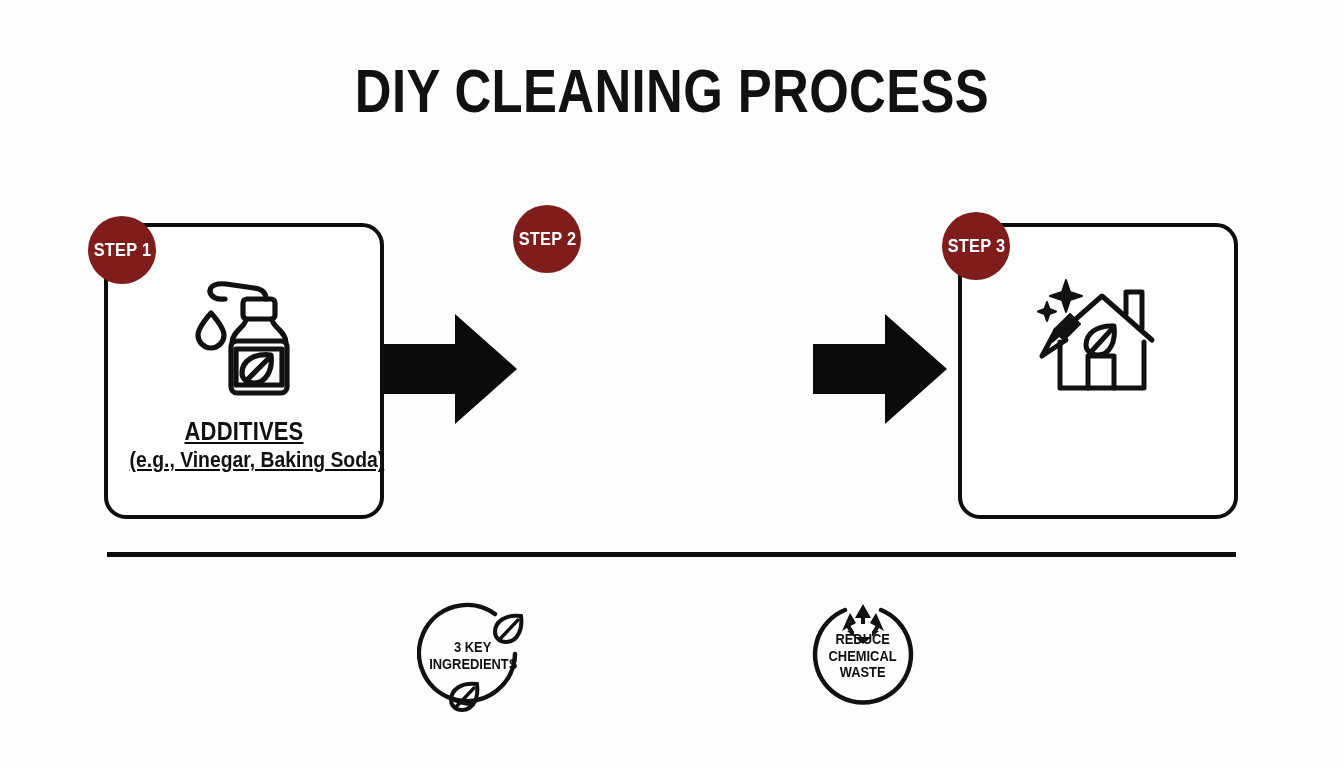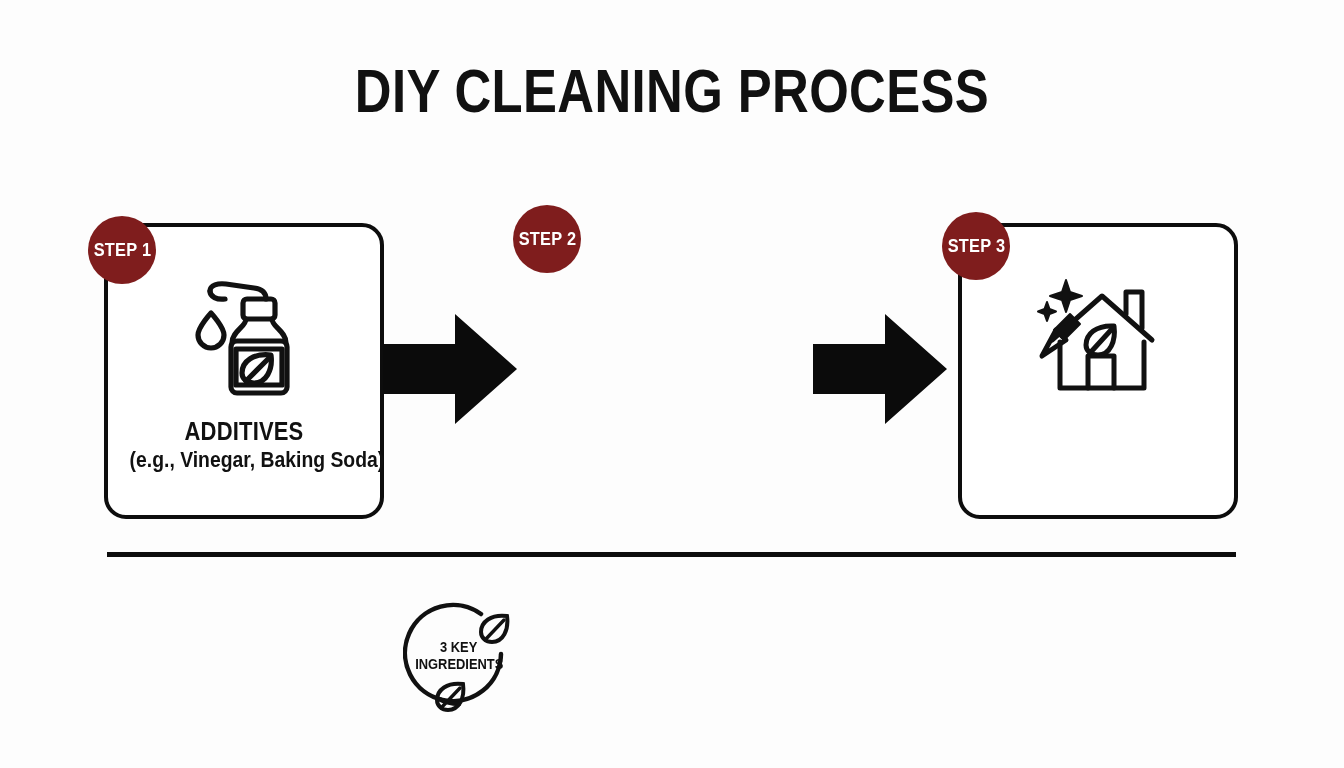--- a/index.html
+++ b/index.html
@@ -64,20 +64,21 @@
     justify-content: center;
     align-items: center;
     height: 140px;
   }
   .card-text {
     position: absolute;
     left: 6px;
     right: 6px;
     top: 190px;
     text-align: center;
+    text-decoration: underline;
   }
   .card-title {
     font-family: "Liberation Sans Narrow", "Liberation Sans", sans-serif;
     font-weight: 700;
     font-size: 25px;
     letter-spacing: 0.2px;
     line-height: 1.12;
     color: #111111;
     transform: scaleX(0.88);
     white-space: nowrap;
@@ -135,21 +136,21 @@
     height: 5px;
     background: #0d0d0d;
   }
 
   
   .stat {
     position: absolute;
     width: 112px;
     height: 112px;
   }
-  .stat-1 { left: 403px; top: 600px; }
+  .stat-1 { left: 417px; top: 600px; }
   .stat-2 { left: 612px; top: 600px; }
   .stat-3 { left: 807px; top: 600px; }
 
   .stat svg { position: absolute; left: 0; top: 0; }
 
   .stat-text {
     position: absolute;
     left: 0;
     top: 0;
     width: 112px;
@@ -274,14 +275,33 @@
         <path d="M38 108 L57 88" stroke-width="3.4"></path>
       </g>
     </svg>
     <div class="stat-text">
       <div class="stat-line">3 KEY</div>
       <div class="stat-line">INGREDIENTS</div>
     </div>
   </div>
 
 
+  <div class="stat stat-3">
+    <svg width="112" height="112" viewBox="0 0 112 112" fill="none" stroke="#111" stroke-width="4.5" stroke-linecap="round">
+
+      <path d="M38 10 A48 48 0 1 0 74 10"></path>
+
+      <g fill="#111" stroke="none">
+        <path d="M56 4 L64 18 L58 18 L58 24 L54 24 L54 18 L48 18 Z"></path>
+        <path d="M44 10 L50 20 L44 30 L38 20 Z" opacity="0"></path>
+        <path d="M43 13 L49 23 L43.5 26 L47 32 L43.5 34 L40 28 L35 31 Z"></path>
+        <path d="M69 13 L63 23 L68.5 26 L65 32 L68.5 34 L72 28 L77 31 Z"></path>
+        <path d="M40 31 L47 31 L47 37 L65 37 L65 31 L72 31 L56 44 Z"></path>
+      </g>
+    </svg>
+    <div class="stat-text">
+      <div class="stat-line">REDUCE</div>
+      <div class="stat-line">CHEMICAL</div>
+      <div class="stat-line">WASTE</div>
+    </div>
+  </div>
 
 </div>
 
 </body></html>

